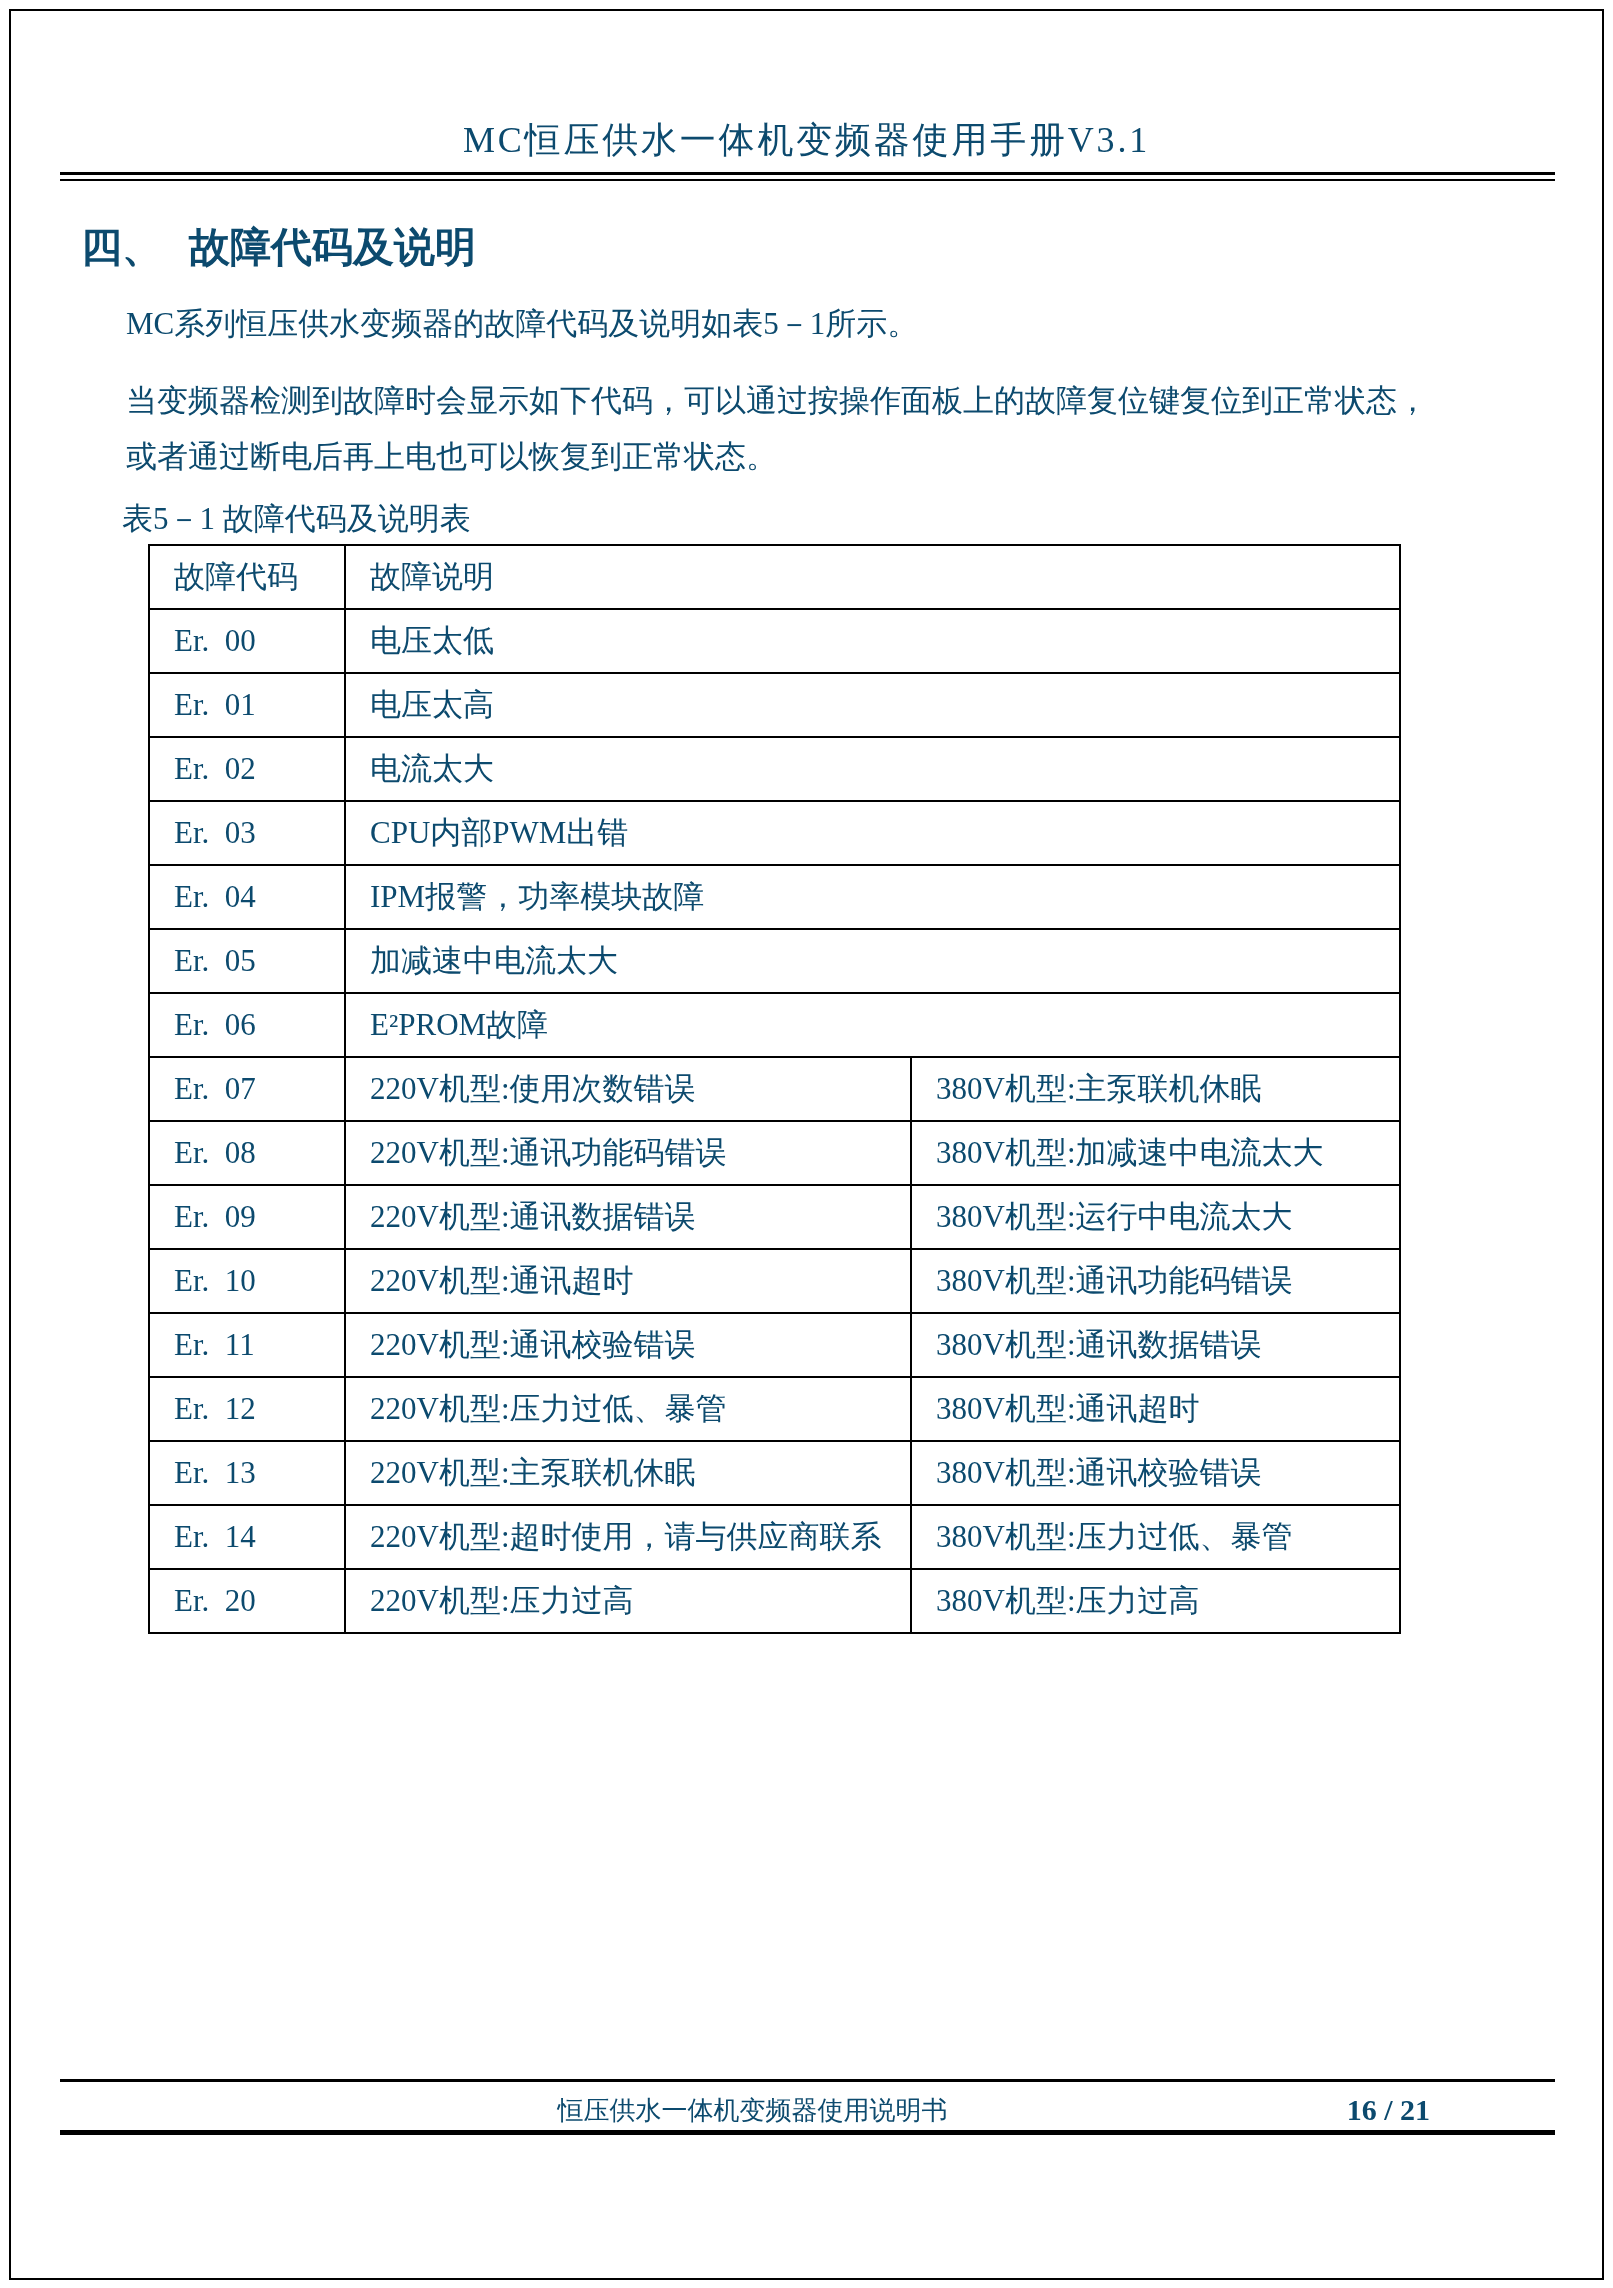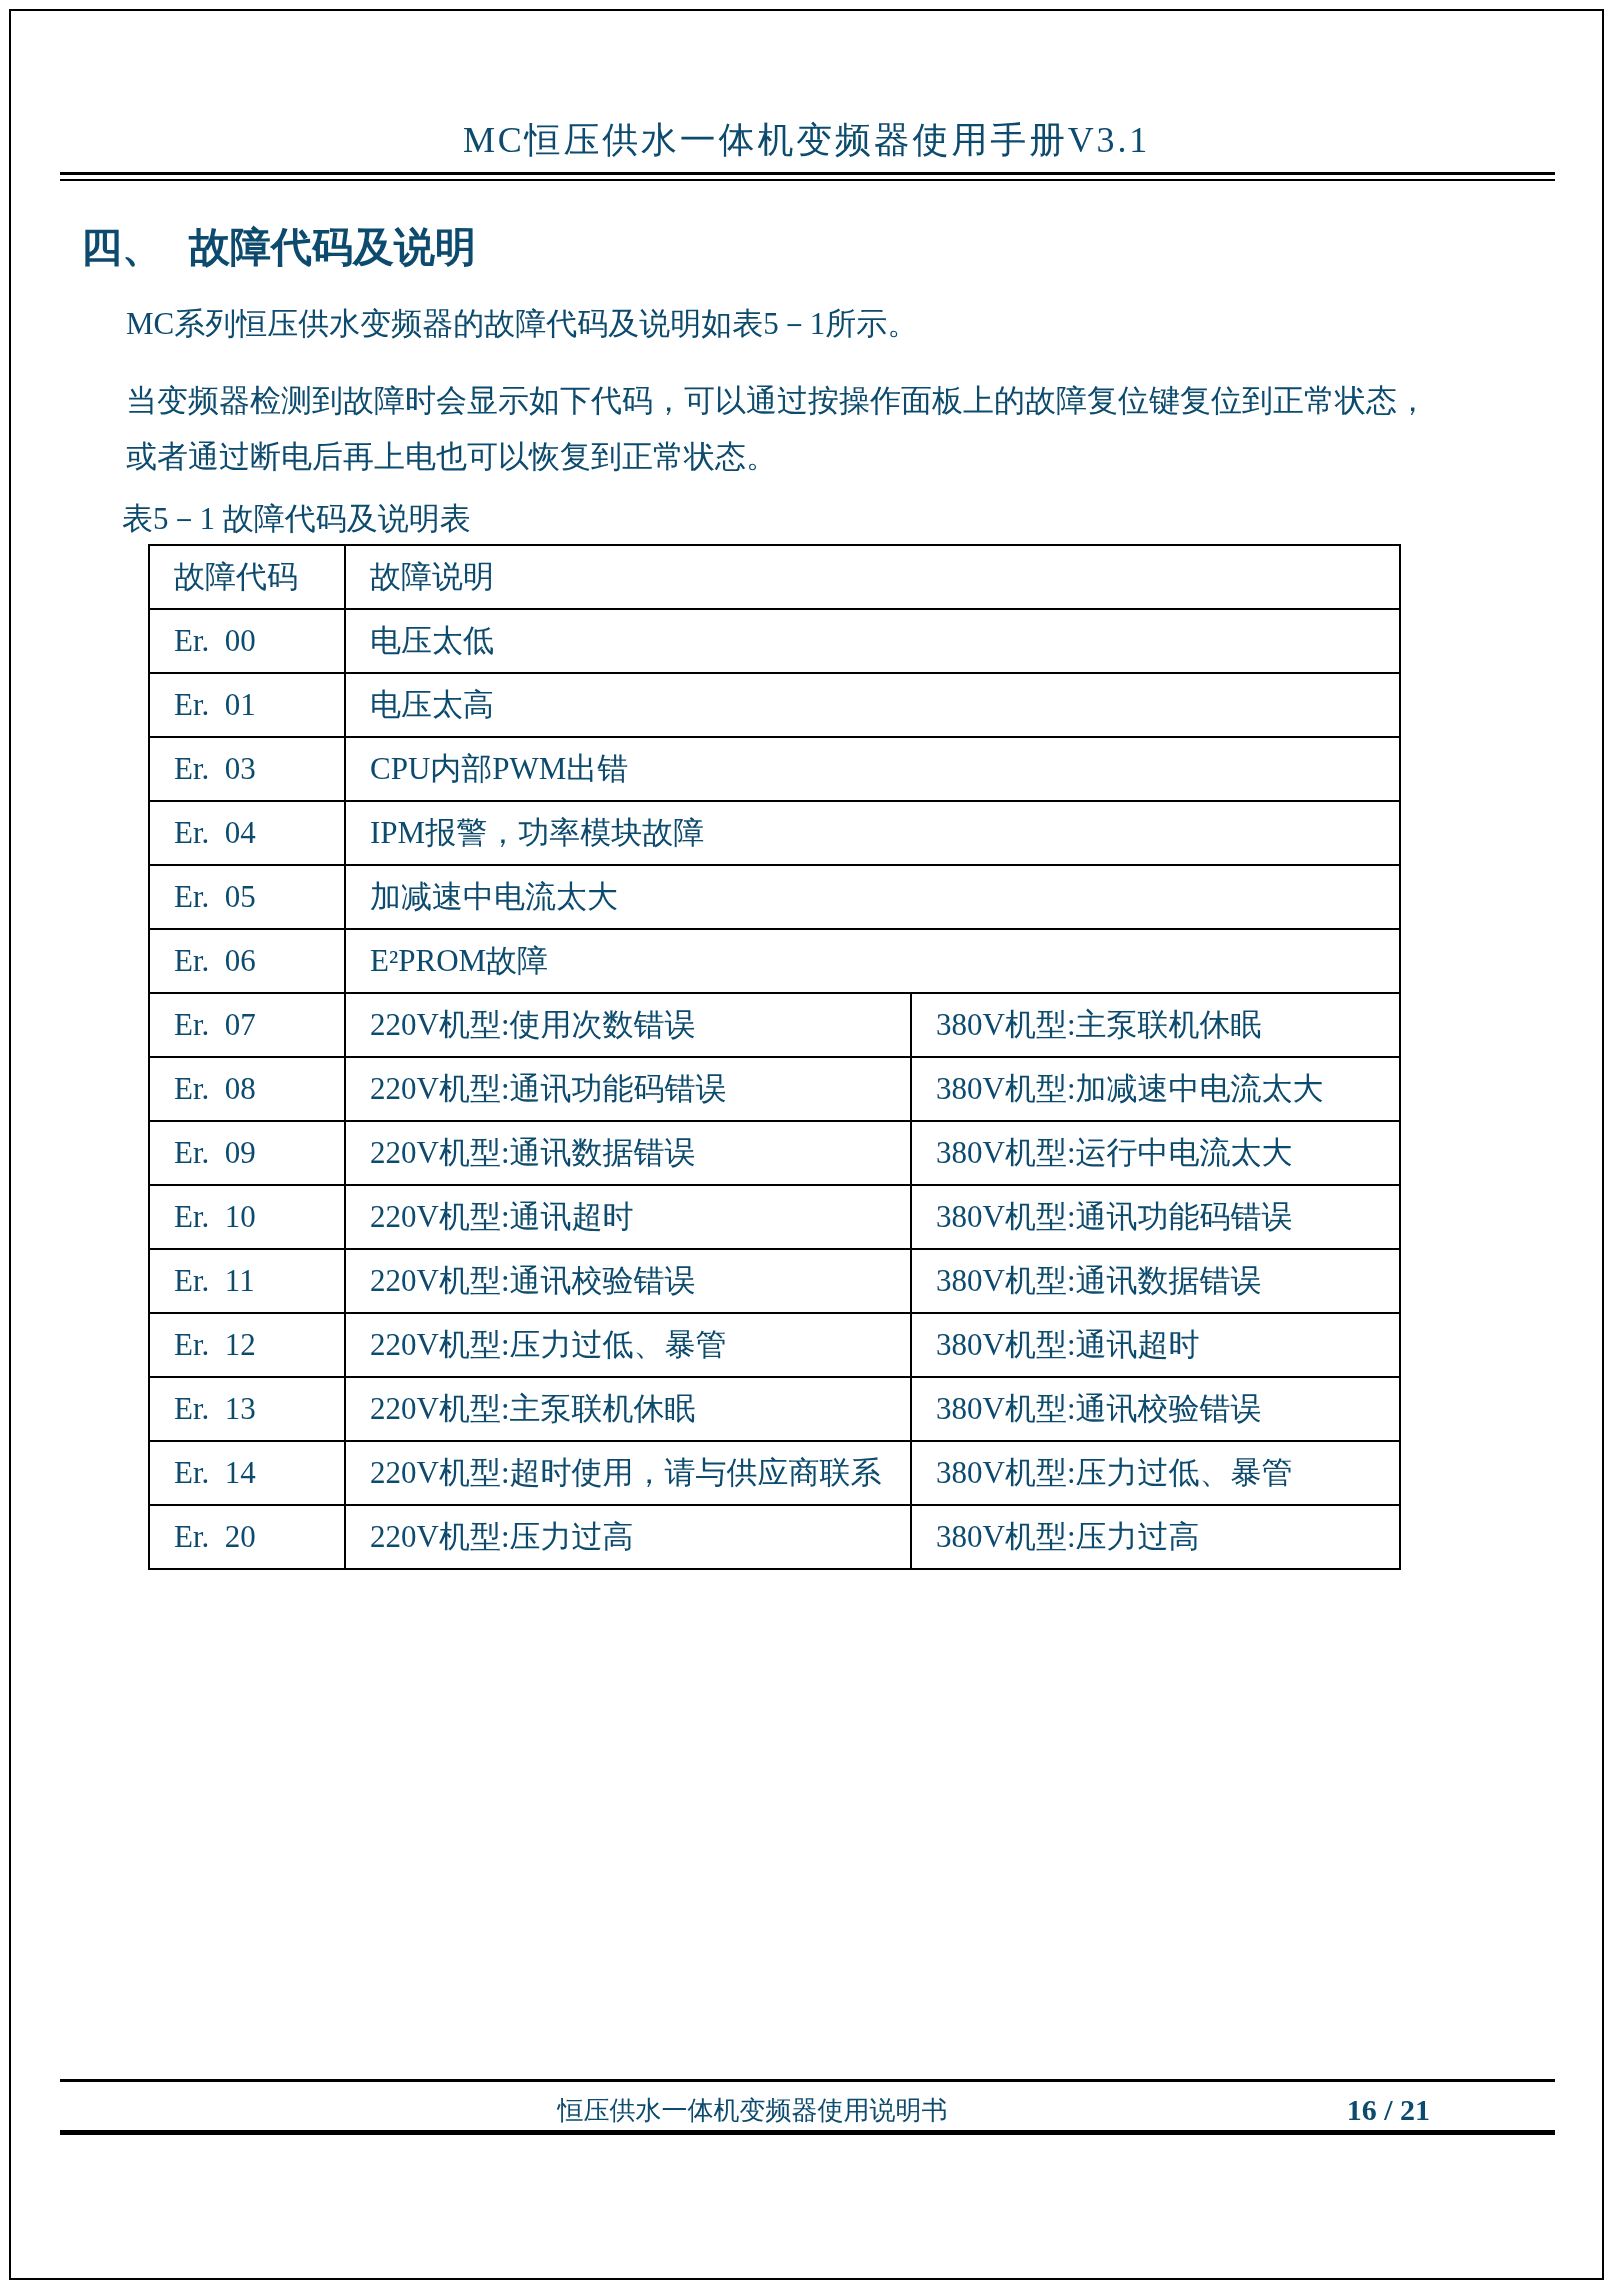--- a/index.html
+++ b/index.html
@@ -143,20 +143,24 @@
       </tr>
       <tr>
         <td>Er.  00</td>
         <td colspan="2">电压太低</td>
       </tr>
       <tr>
         <td>Er.  01</td>
         <td colspan="2">电压太高</td>
       </tr>
       <tr>
+        <td>Er.  02</td>
+        <td colspan="2">电流太大</td>
+      </tr>
+      <tr>
         <td>Er.  03</td>
         <td colspan="2">CPU内部PWM出错</td>
       </tr>
       <tr>
         <td>Er.  04</td>
         <td colspan="2">IPM报警，功率模块故障</td>
       </tr>
       <tr>
         <td>Er.  05</td>
         <td colspan="2">加减速中电流太大</td>

